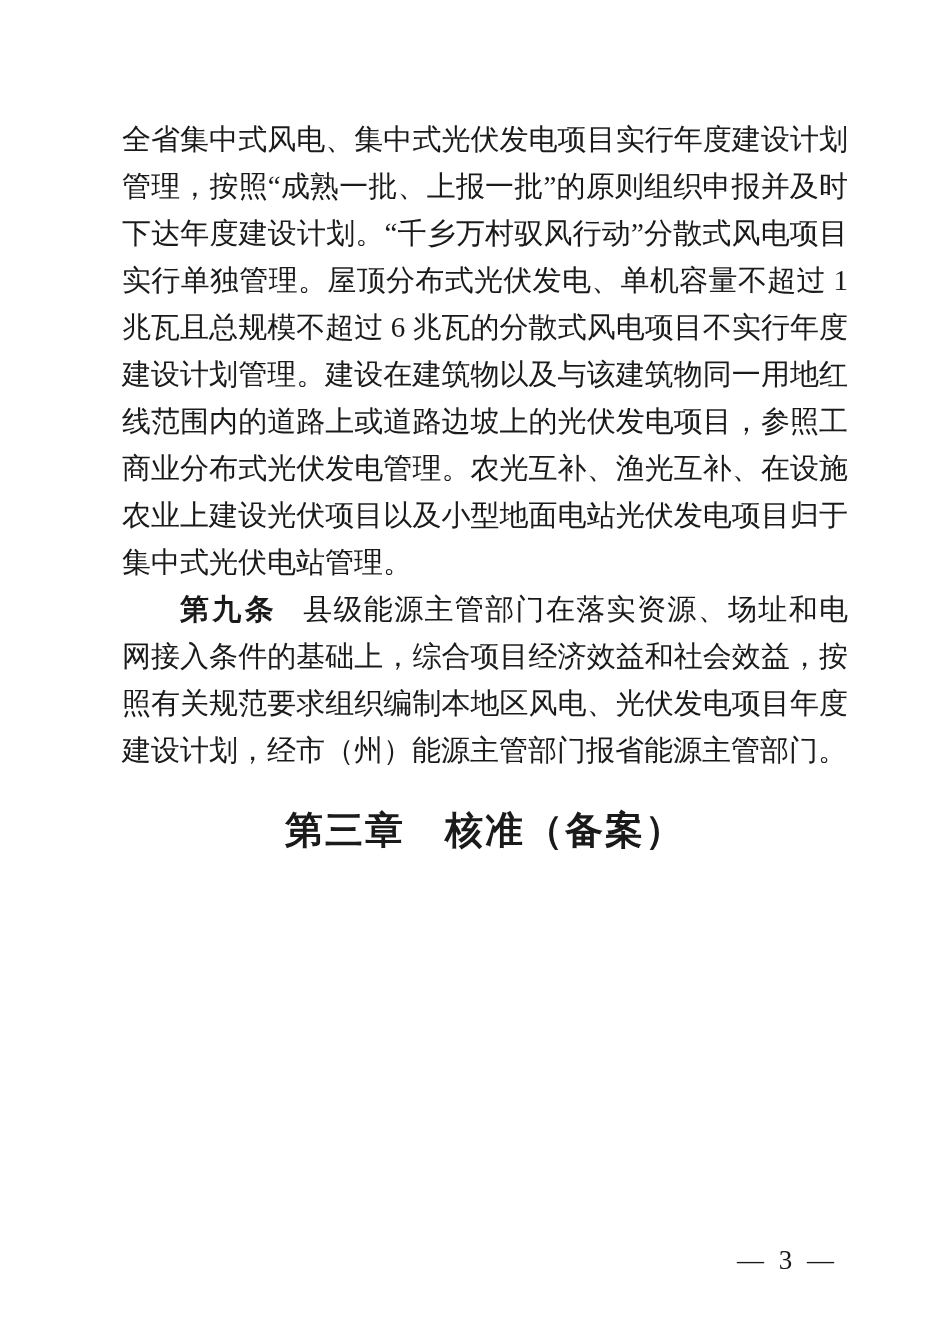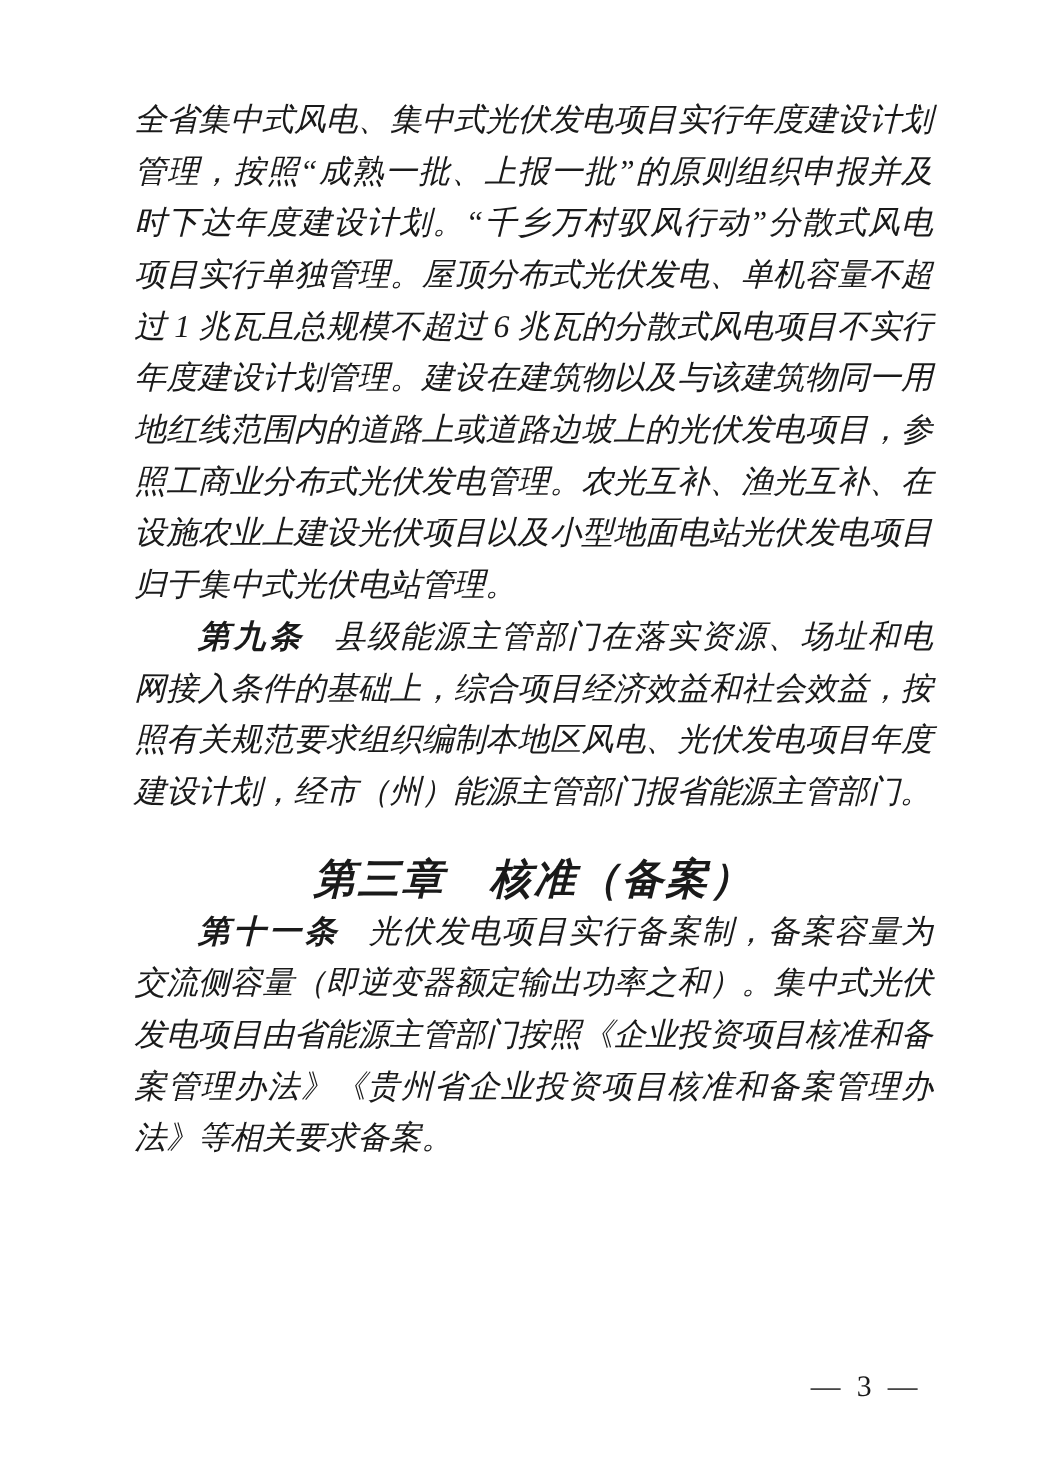--- a/index.html
+++ b/index.html
@@ -15,25 +15,24 @@
     color: #1a1a1a;
     font-family: "Liberation Serif", "DejaVu Serif", serif;
     overflow: hidden;
     box-sizing: border-box;
   }
   .content {
     position: absolute;
     top: 0;
     left: 122px;
     width: 726px;
-    padding-top: 86px;
+    padding-top: 116px;
     font-size: 29px;
     line-height: 47px;
     text-align: justify;
-    font-style: italic;
   }
   .para {
     margin: 0;
     text-align: justify;
   }
   .para.indented {
     text-indent: 2em;
   }
   .article-label {
     font-weight: 700;
@@ -70,20 +69,17 @@
 
     <p class="para">全省集中式风电、集中式光伏发电项目实行年度建设计划管理，按照“成熟一批、上报一批”的原则组织申报并及时下达年度建设计划。“千乡万村驭风行动”分散式风电项目实行单独管理。屋顶分布式光伏发电、单机容量不超过 1 兆瓦且总规模不超过 6 兆瓦的分散式风电项目不实行年度建设计划管理。建设在建筑物以及与该建筑物同一用地红线范围内的道路上或道路边坡上的光伏发电项目，参照工商业分布式光伏发电管理。农光互补、渔光互补、在设施农业上建设光伏项目以及小型地面电站光伏发电项目归于集中式光伏电站管理。</p>
 
     <p class="para indented">
       <span class="article-label">第九条</span><span>县级能源主管部门在落实资源、场址和电网接入条件的基础上，综合项目经济效益和社会效益，按照有关规范要求组织编制本地区风电、光伏发电项目年度建设计划，经市（州）能源主管部门报省能源主管部门。</span>
     </p>
 
     <h2 class="chapter-heading">第三章　核准（备案）</h2>
 
 
-    <p class="para indented">
-      <span class="article-label">第十一条</span><span>光伏发电项目实行备案制，备案容量为交流侧容量（即逆变器额定输出功率之和）。集中式光伏发电项目由省能源主管部门按照《企业投资项目核准和备案管理办法》《贵州省企业投资项目核准和备案管理办法》等相关要求备案。</span>
-    </p>
 
   </div>
 
   <div class="page-footer">— 3 —</div>
 </div>
 
 </body></html>

